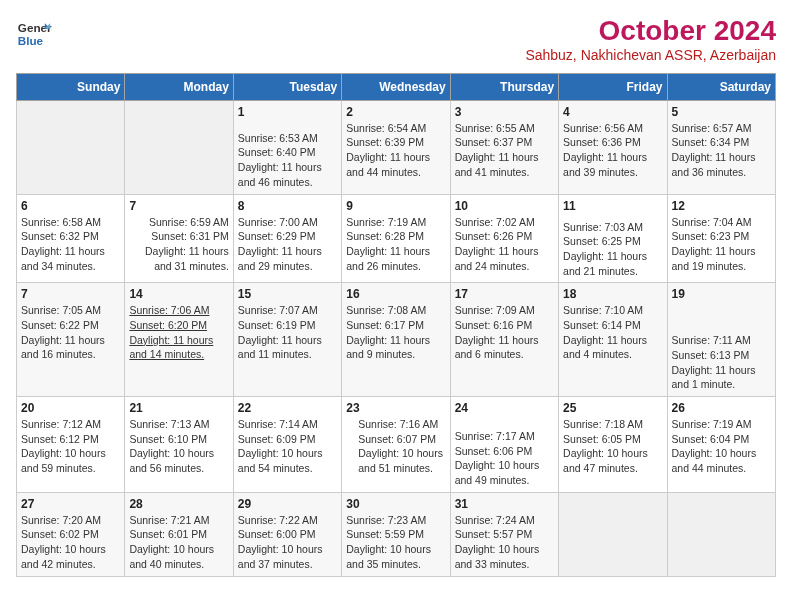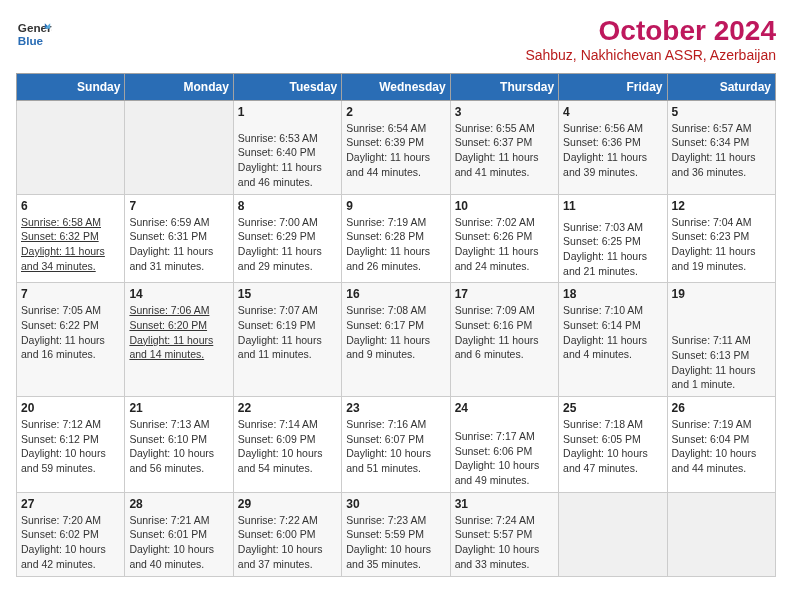--- a/index.html
+++ b/index.html
@@ -143,27 +143,27 @@
         <td>
           <span class="day-num">5</span>
           <div class="day-info" style="white-space: pre-line;">Sunrise: 6:57 AM
 Sunset: 6:34 PM
 Daylight: 11 hours and 36 minutes.</div>
         </td>
       </tr>
       <tr>
         <td>
           <span class="day-num">6</span>
-          <div class="day-info" style="white-space: pre-line; text-decoration: underline;">Sunrise: 6:58 AM
+          <div class="day-info" style="white-space: pre-line;">Sunrise: 6:58 AM
 Sunset: 6:32 PM
 Daylight: 11 hours and 34 minutes.</div>
         </td>
         <td>
           <span class="day-num">7</span>
-          <div class="day-info" style="white-space: pre-line;">Sunrise: 6:59 AM
+          <div class="day-info" style="white-space: pre-line; text-align: right;">Sunrise: 6:59 AM
 Sunset: 6:31 PM
 Daylight: 11 hours and 31 minutes.</div>
         </td>
         <td>
           <span class="day-num">8</span>
           <div class="day-info" style="white-space: pre-line;">Sunrise: 7:00 AM
 Sunset: 6:29 PM
 Daylight: 11 hours and 29 minutes.</div>
         </td>
         <td>
@@ -249,21 +249,21 @@
 Daylight: 10 hours and 56 minutes.</div>
         </td>
         <td>
           <span class="day-num">22</span>
           <div class="day-info" style="white-space: pre-line;">Sunrise: 7:14 AM
 Sunset: 6:09 PM
 Daylight: 10 hours and 54 minutes.</div>
         </td>
         <td>
           <span class="day-num">23</span>
-          <div class="day-info" style="white-space: pre-line;">Sunrise: 7:16 AM
+          <div class="day-info" style="white-space: pre-line; margin-left: 12px;">Sunrise: 7:16 AM
 Sunset: 6:07 PM
 Daylight: 10 hours and 51 minutes.</div>
         </td>
         <td>
           <span class="day-num">24</span>
           <div class="day-info" style="white-space: pre-line; margin-top: 14px;">Sunrise: 7:17 AM
 Sunset: 6:06 PM
 Daylight: 10 hours and 49 minutes.</div>
         </td>
         <td>

